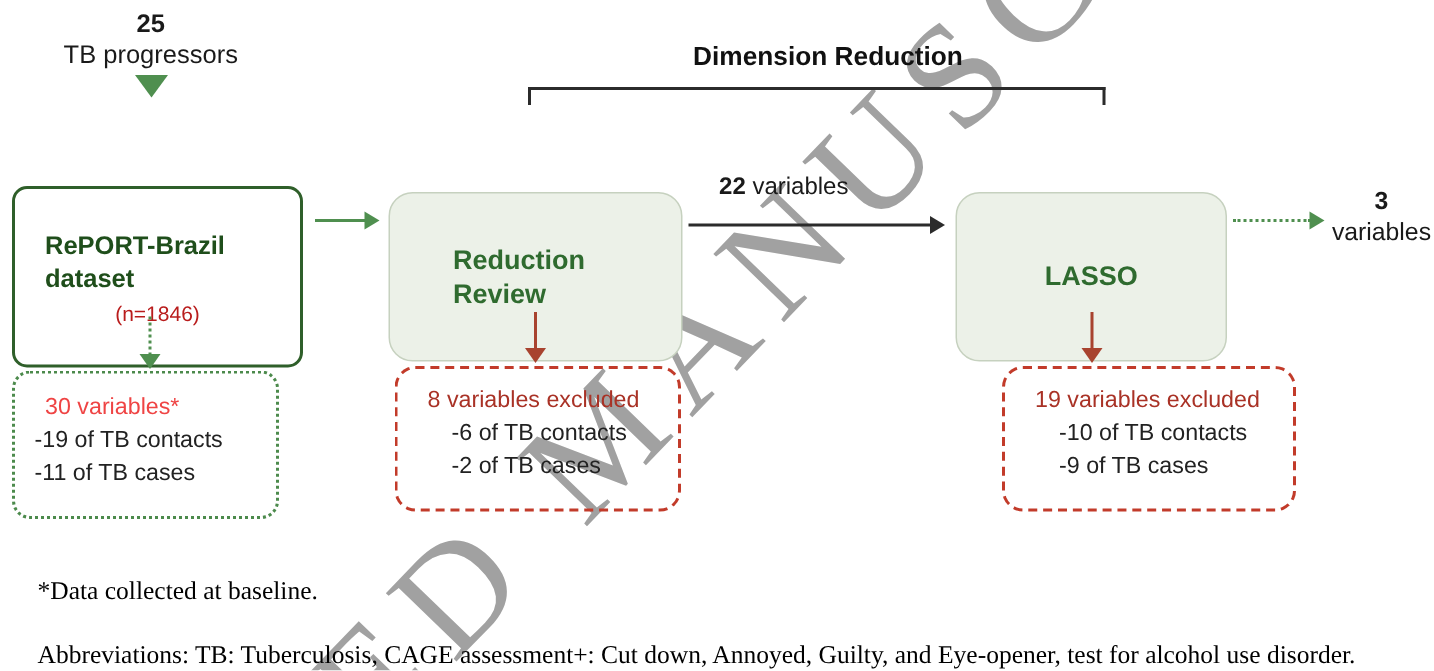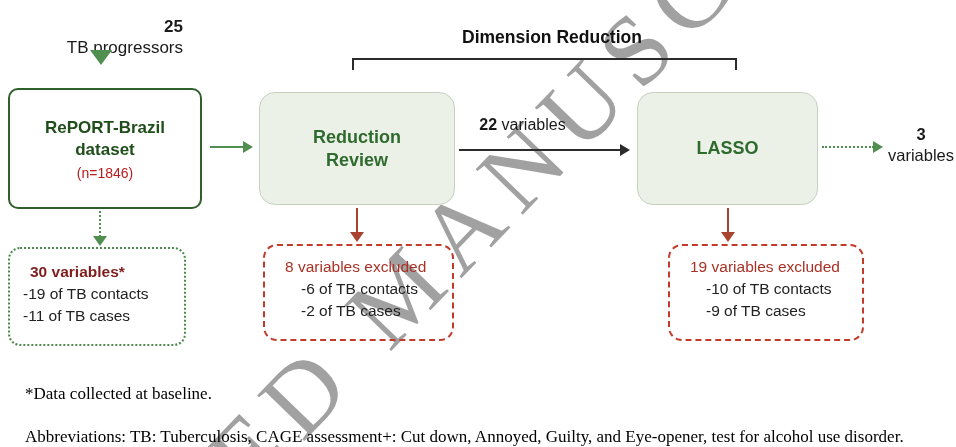--- a/index.html
+++ b/index.html
@@ -11,27 +11,27 @@
 
   
   .watermark {
     position:absolute; z-index:0; left:-140px; top:770px;
     transform:rotate(-46deg); transform-origin:0 0;
     font-family:"Liberation Serif", serif; font-size:100px; letter-spacing:14px;
     color:#8a8a8a; opacity:.8; white-space:nowrap;
   }
 
   
-  .cohort { position:absolute; z-index:1; left:18px; top:16px; width:165px; text-align:right; font-size:17px; line-height:21px; }
+  .cohort { position:absolute; z-index:1; left:18px; top:5px; width:165px; text-align:center; font-size:17px; line-height:21px; }
   .cohort-count { font-weight:bold; }
   .tri-down-big { position:absolute; z-index:1; left:90px; top:50px; width:0; height:0;
     border-left:11px solid transparent; border-right:11px solid transparent; border-top:15px solid #4f8f4f; }
 
   
-  .node { position:absolute; z-index:1; display:flex; flex-direction:column; align-items:center; justify-content:center; text-align:center; }
+  .node { position:absolute; z-index:1; display:flex; flex-direction:column; align-items:center; justify-content:center; text-align:left;margin-top:36px; }
   .node-report { left:8px; top:88px; width:194px; height:121px; background:#ffffff; border:2px solid #2f5f2a; border-radius:10px; }
   .report-title { font-weight:bold; font-size:17px; color:#1f4e1b; line-height:22px; max-width:150px; }
   .report-sub { font-size:14px; color:#b91c1c; margin-top:4px; }
   .node-stage { background:#ecf1e8; border:1px solid #c6d1bf; border-radius:16px; }
   .node-empirical { left:259px; top:92px; width:196px; height:113px; }
   .node-lasso { left:637px; top:92px; width:181px; height:113px; }
   .stage-title { font-weight:bold; font-size:18px; color:#2f6b2f; line-height:23px; max-width:110px; }
 
   
   .dim-label { position:absolute; z-index:1; left:452px; top:27px; width:200px; text-align:center; font-weight:bold; font-size:17.5px; color:#111111; }
@@ -73,21 +73,21 @@
 
   
   .flow-label { position:absolute; z-index:1; left:450px; top:116px; width:145px; text-align:center; font-size:16px; }
   .b { font-weight:bold; }
   .out-label { position:absolute; z-index:1; left:886px; top:124px; width:70px; text-align:center; font-size:16.5px; line-height:21px; }
 
   
   .detail { position:absolute; z-index:1; font-size:15.5px; line-height:22px; color:#222222; }
   .detail-baseline { left:8px; top:247px; width:178px; height:99px;
     border:2px dotted #4c8a4c; border-radius:12px; padding:12px 8px 8px 13px; }
-  .detail-title-plain { margin-left:7px; color:#7f1d1d;font-weight:bold; }
+  .detail-title-plain { margin-left:7px; color:#ef4444; }
   .detail-red { border:2px dashed #c23b2a; border-radius:14px; padding:10px 8px 8px 20px; }
   .detail-emp { left:263px; top:244px; width:191px; height:97px; }
   .detail-lasso { left:668px; top:244px; width:196px; height:97px; }
   .detail-title-red { color:#a93226; }
   .indent { margin-left:16px; }
 
   
   .footnotes { position:absolute; z-index:1; left:8px; top:364px; width:940px;
     font-family:"Liberation Serif", serif; font-size:17px; line-height:26px; color:#000000; }
   .footnotes p { margin:17px; }

